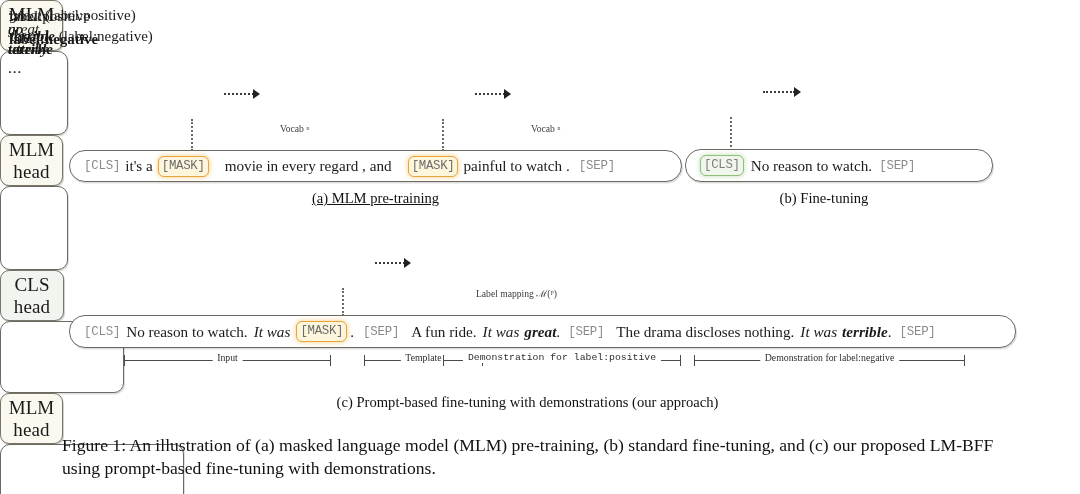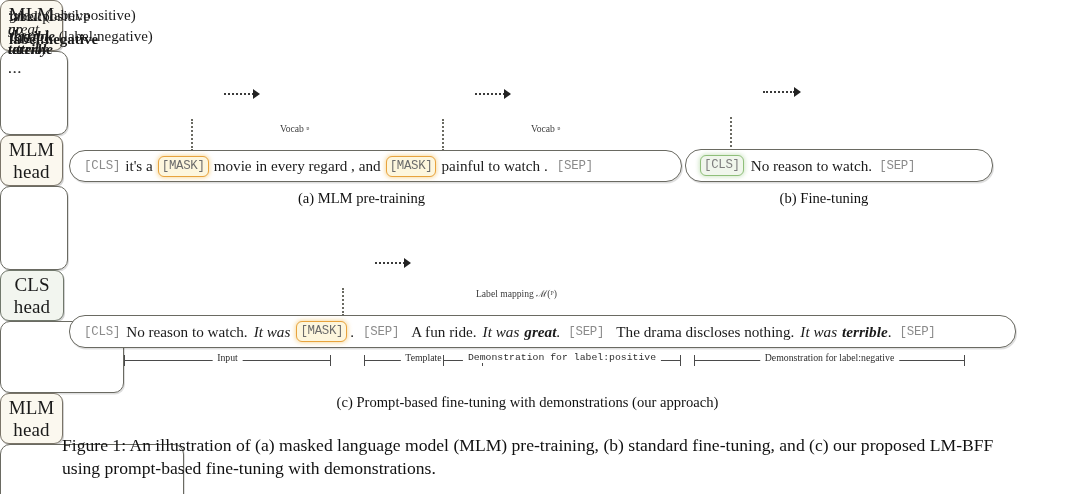--- a/index.html
+++ b/index.html
@@ -175,27 +175,27 @@
     <div class="vocabline it" style="position:absolute;left:8px;top:21px;">no</div>
     <div class="vocabline bi" style="position:absolute;left:8px;top:41px;">utterly</div>
     <div class="dots" style="position:absolute;left:8px;top:60px;">...</div>
   </div>
   <div class="boxcaption" style="left:528px;top:123px;">Vocab ᶛ</div>
 
   <div class="sentbox" style="position:absolute;left:69px;top:150px;width:583px;height:30px;padding:0 14px;">
     <span class="tok">[CLS]</span>
     <span class="word" style="margin:0 5px;">it's a</span>
     <span class="mask">[MASK]</span>
-    <span class="word" style="margin:0 5px;">movie in every regard , and</span>
+    <span class="word" style="margin:0 16px;">movie in every regard , and</span>
     <span class="mask">[MASK]</span>
     <span class="word" style="margin:0 5px;">painful to watch .</span>
     <span class="tok" style="margin-left:4px;">[SEP]</span>
   </div>
 
-  <div class="subcap" style="left:70px;top:190px;width:583px;">(a) MLM pre-training</div>
+  <div class="subcap" style="left:84px;top:190px;width:583px;text-decoration:underline;">(a) MLM pre-training</div>
 
   <div class="headbox cls" style="left:699px;top:68px;width:62px;height:49px;align-items:center;">
     <span>CLS</span>
     <span>head</span>
   </div>
   <div class="vdot" style="left:730px;top:117px;height:34px;"></div>
   <div class="harrow" style="left:763px;top:87px;width:42px;">
     <div class="ln" style="width:32px;"></div>
     <div class="hd" style="left:31px;"></div>
   </div>

